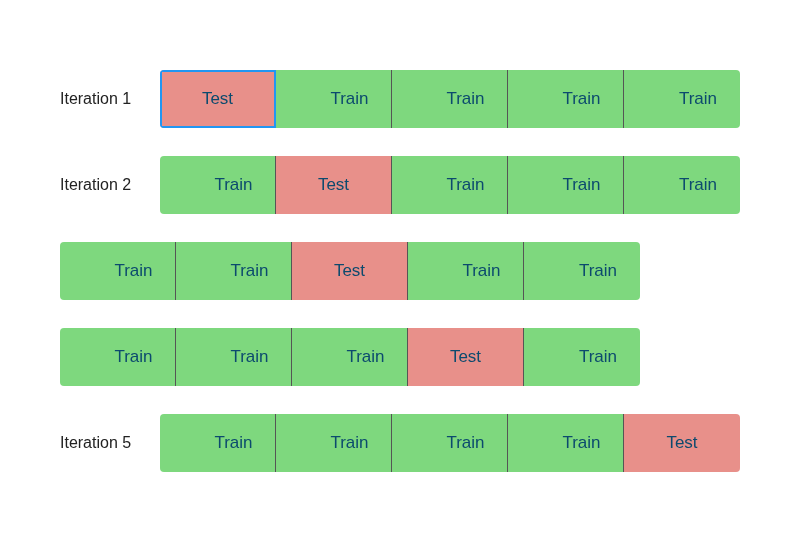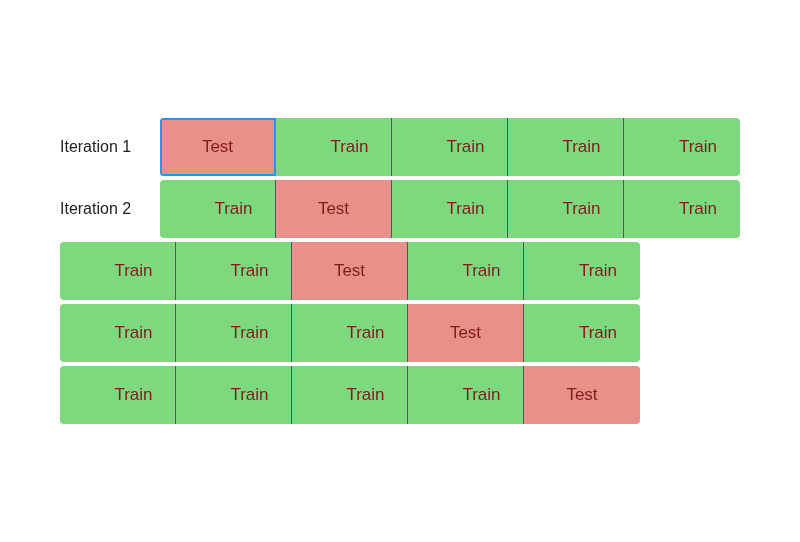--- a/index.html
+++ b/index.html
@@ -8,21 +8,21 @@
       height: 542px;
       background: #ffffff;
       font-family: Arial, sans-serif;
       display: flex;
       align-items: center;
       justify-content: center;
     }
     .diagram {
       display: flex;
       flex-direction: column;
-      gap: 4px;
+      gap: 28px;
       padding: 20px 30px;
     }
     .row {
       display: flex;
       align-items: center;
       gap: 0;
     }
     .row-label {
       width: 100px;
       font-size: 16px;
@@ -36,21 +36,21 @@
       overflow: hidden;
     }
     .fold {
       width: 116px;
       height: 58px;
       display: flex;
       align-items: center;
       justify-content: center;
       font-size: 17px;
       font-weight: 400;
-      color: #7f1d1d;
+      color: #0c4a6e;
       border-right: 1.5px solid #555;
     }
     .fold:last-child {
       border-right: none;
     }
     .fold-train {
       background: #7ed87e;
       padding-left: 32px;
     }
     .fold-test {
@@ -99,20 +99,21 @@
     <div class="row">
       <div class="folds">
         <div class="fold fold-train">Train</div>
         <div class="fold fold-train">Train</div>
         <div class="fold fold-train">Train</div>
         <div class="fold fold-test">Test</div>
         <div class="fold fold-train">Train</div>
       </div>
     </div>
     <div class="row">
+      <div class="row-label">Iteration 5</div>
       <div class="folds">
         <div class="fold fold-train">Train</div>
         <div class="fold fold-train">Train</div>
         <div class="fold fold-train">Train</div>
         <div class="fold fold-train">Train</div>
         <div class="fold fold-test">Test</div>
       </div>
     </div>
   </div>
 

